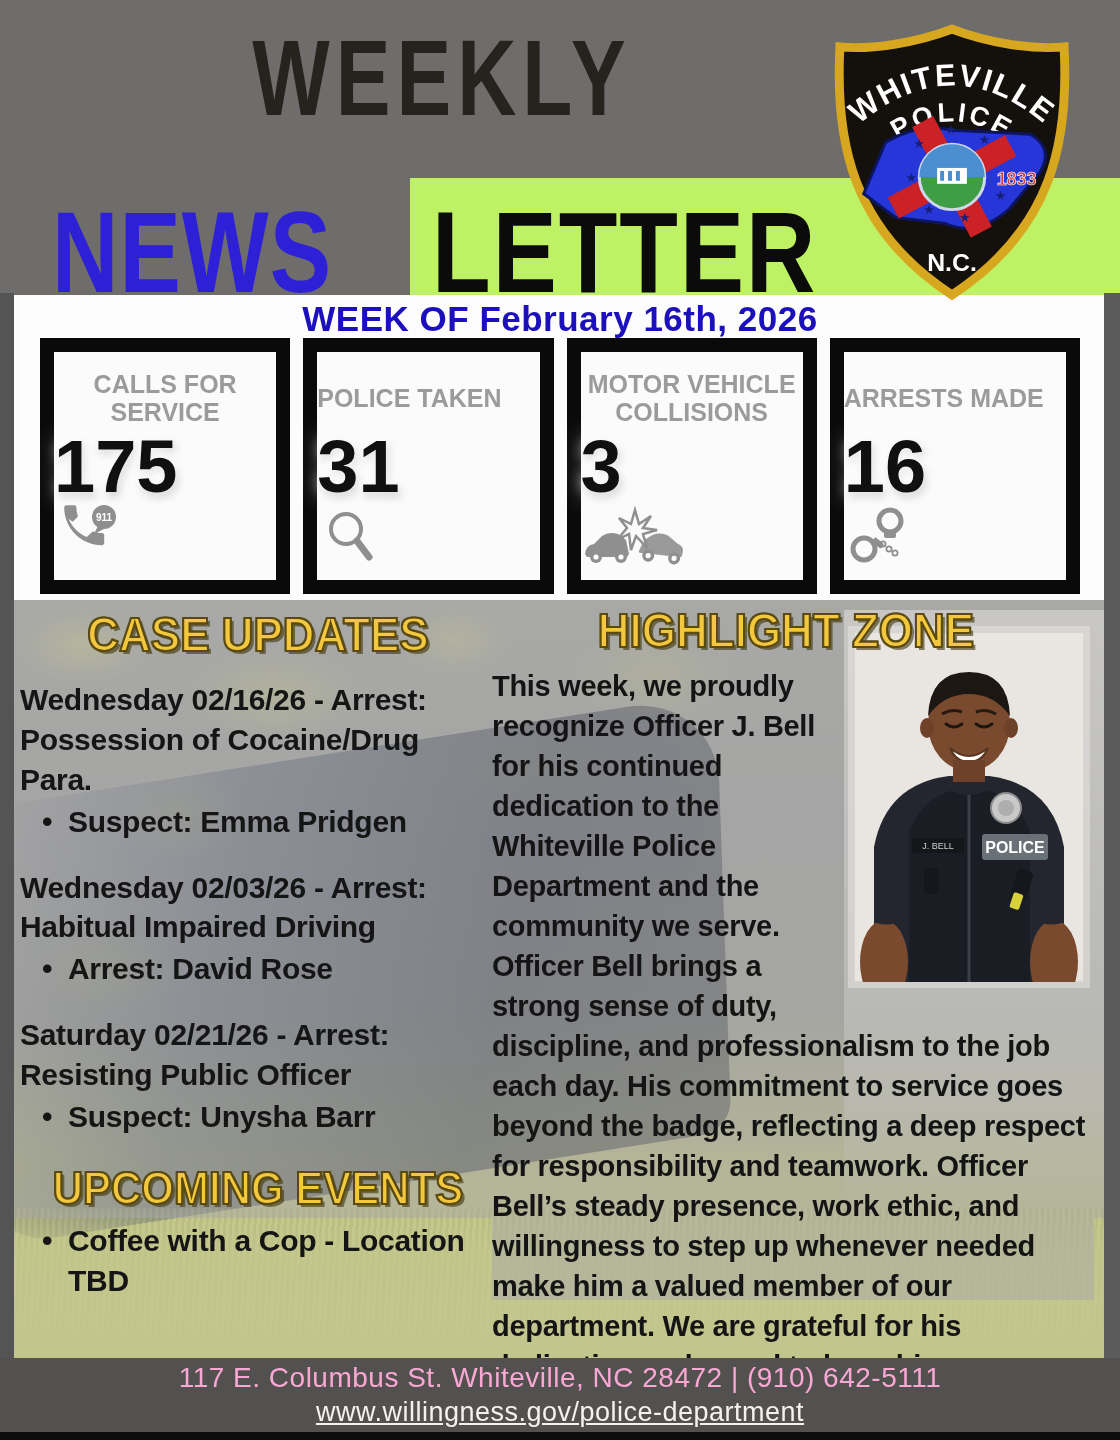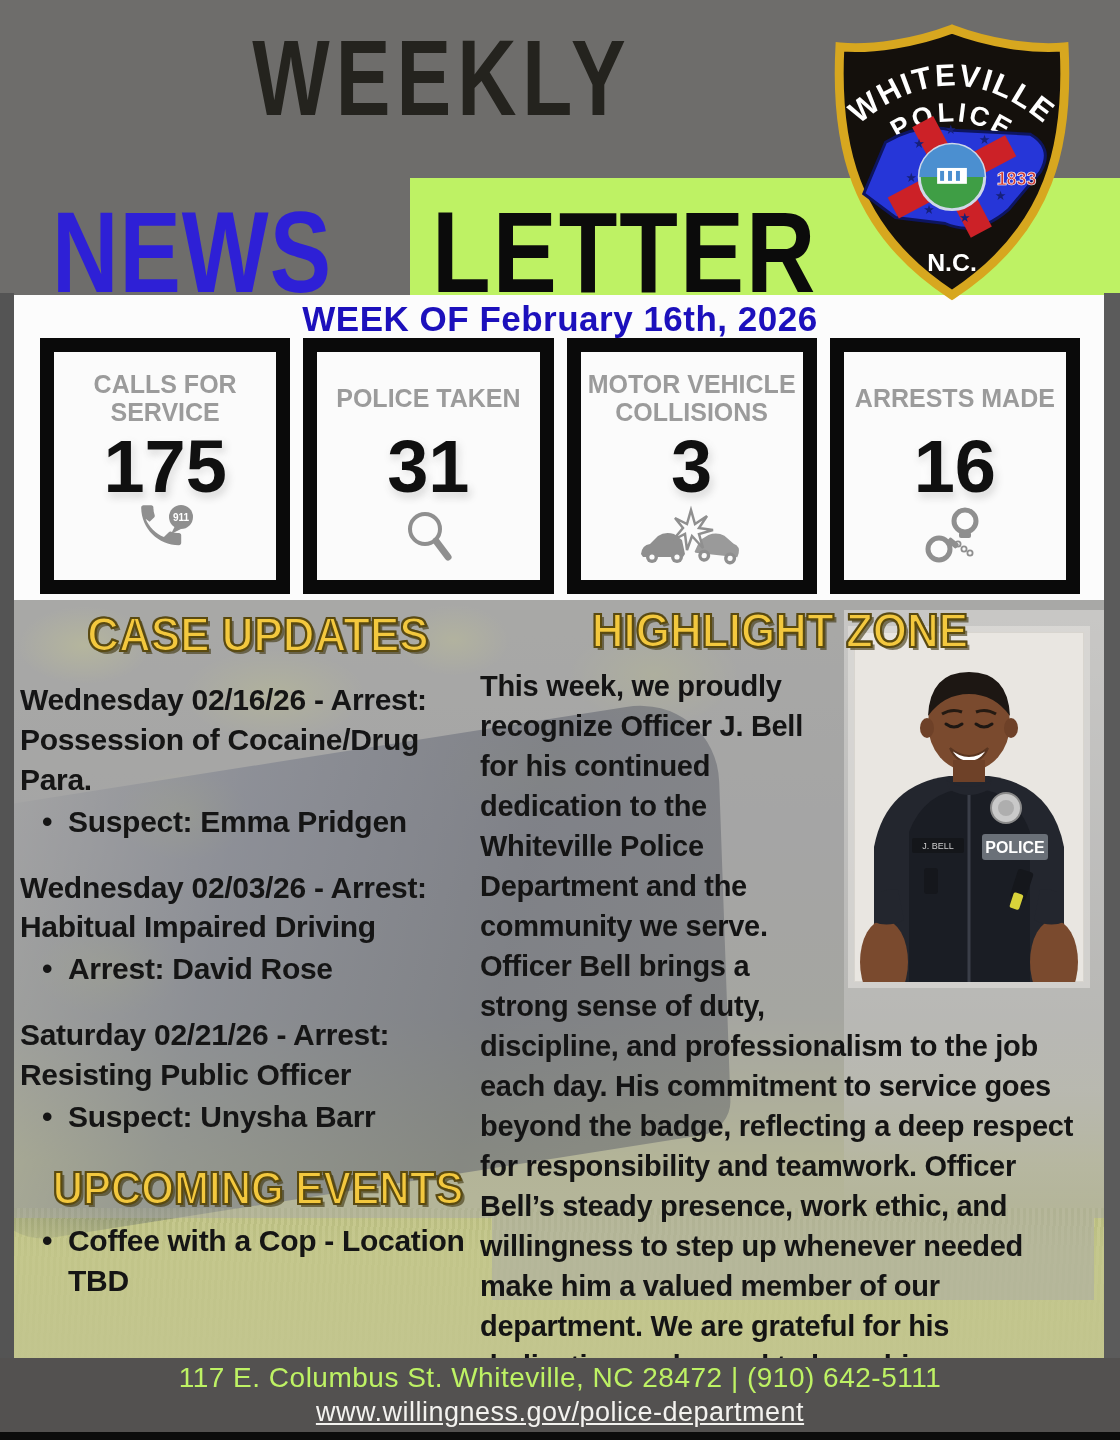--- a/index.html
+++ b/index.html
@@ -27,21 +27,21 @@
   
   .strip{position:absolute;top:293px;bottom:0;background:#545454;z-index:5;}
   .strip.l{left:0;width:14px;} .strip.r{right:0;width:16px;background:#5b5b5b;}
 
   
   .badge{position:absolute;top:22px;left:828px;width:248px;height:280px;z-index:6;}
 
   
   .stats{position:absolute;top:338px;left:40px;right:40px;display:flex;gap:13px;}
   .stat-box{flex:1;height:256px;box-sizing:border-box;border:14px solid #0a0a0a;background:#fbfbfb;
-            display:flex;flex-direction:column;align-items:center;}
+            display:flex;flex-direction:column;align-items:flex-start;}
   .stat-label{margin-top:16px;min-height:60px;display:flex;align-items:center;text-align:center;
               font-size:25px;font-weight:700;color:#9b9b9b;line-height:1.12;letter-spacing:0;}
   .stat-value{font-size:74px;font-weight:800;color:#101010;line-height:1.0;margin-top:2px;
               text-shadow:0 0 14px #ffffff,0 0 26px rgba(255,255,255,.9),2px 4px 9px rgba(0,0,0,.28);}
   .stat-icon{margin-top:auto;margin-bottom:14px;height:68px;display:flex;align-items:flex-end;}
 
   
   .mid{position:absolute;top:600px;left:14px;right:16px;height:758px;overflow:hidden;
        background:linear-gradient(180deg,#a9a9a5 0%,#a2a2a2 32%,#a3a49a 55%,#bfc188 74%,#c5c693 100%);}
   .bg-foliage{position:absolute;inset:0;background-image:
@@ -74,32 +74,32 @@
   .col-left .title-row{text-align:center;margin-bottom:22px;}
   .case-line{margin:0;font-size:30px;font-weight:800;line-height:1.33;letter-spacing:-0.3px;}
   .case-item{margin-bottom:26px;}
   ul.suspects,ul.events{margin:2px 0 0 0;padding-left:48px;list-style:none;}
   ul.suspects li,ul.events li{position:relative;font-size:30px;font-weight:800;line-height:1.33;letter-spacing:-0.3px;}
   ul.suspects li:before,ul.events li:before{content:"•";position:absolute;left:-26px;}
   .upcoming-row{text-align:center;margin:8px 0 10px 0;}
   .upcoming-row .gold-title{font-size:42px;}
 
   
-  .col-right{position:absolute;left:452px;top:4px;right:10px;color:#141414;}
+  .col-right{position:absolute;left:464px;top:4px;right:10px;color:#141414;}
   .col-right .title-row{text-align:center;margin-bottom:12px;}
   .para-wrap{padding:0 4px 0 14px;}
   .officer-photo{float:right;width:230px;height:350px;margin:-34px 6px 10px 12px;
                  box-shadow:0 0 0 6px rgba(230,228,224,.55);}
   .hl-body{margin:0;font-size:29px;font-weight:800;line-height:1.38;letter-spacing:-0.3px;}
 
   
   .footer{position:absolute;left:0;right:0;bottom:0;height:82px;background:#535150;z-index:8;
           display:flex;flex-direction:column;align-items:center;justify-content:center;gap:3px;
           border-bottom:8px solid #0c0c0c;box-sizing:border-box;}
-  .footer .addr{color:#bef264;font-size:28px;font-weight:400;letter-spacing:0.5px;}
+  .footer .addr{color:#f9a8d4;font-size:28px;font-weight:400;letter-spacing:0.5px;}
   .footer .site{color:#f3f2ef;font-size:27px;font-weight:400;letter-spacing:0.5px;
                 text-decoration:underline;cursor:pointer;}
 </style>
 </head>
 <body>
 
 <div class="page">
 
   <div class="weekly">WEEKLY</div>
 

